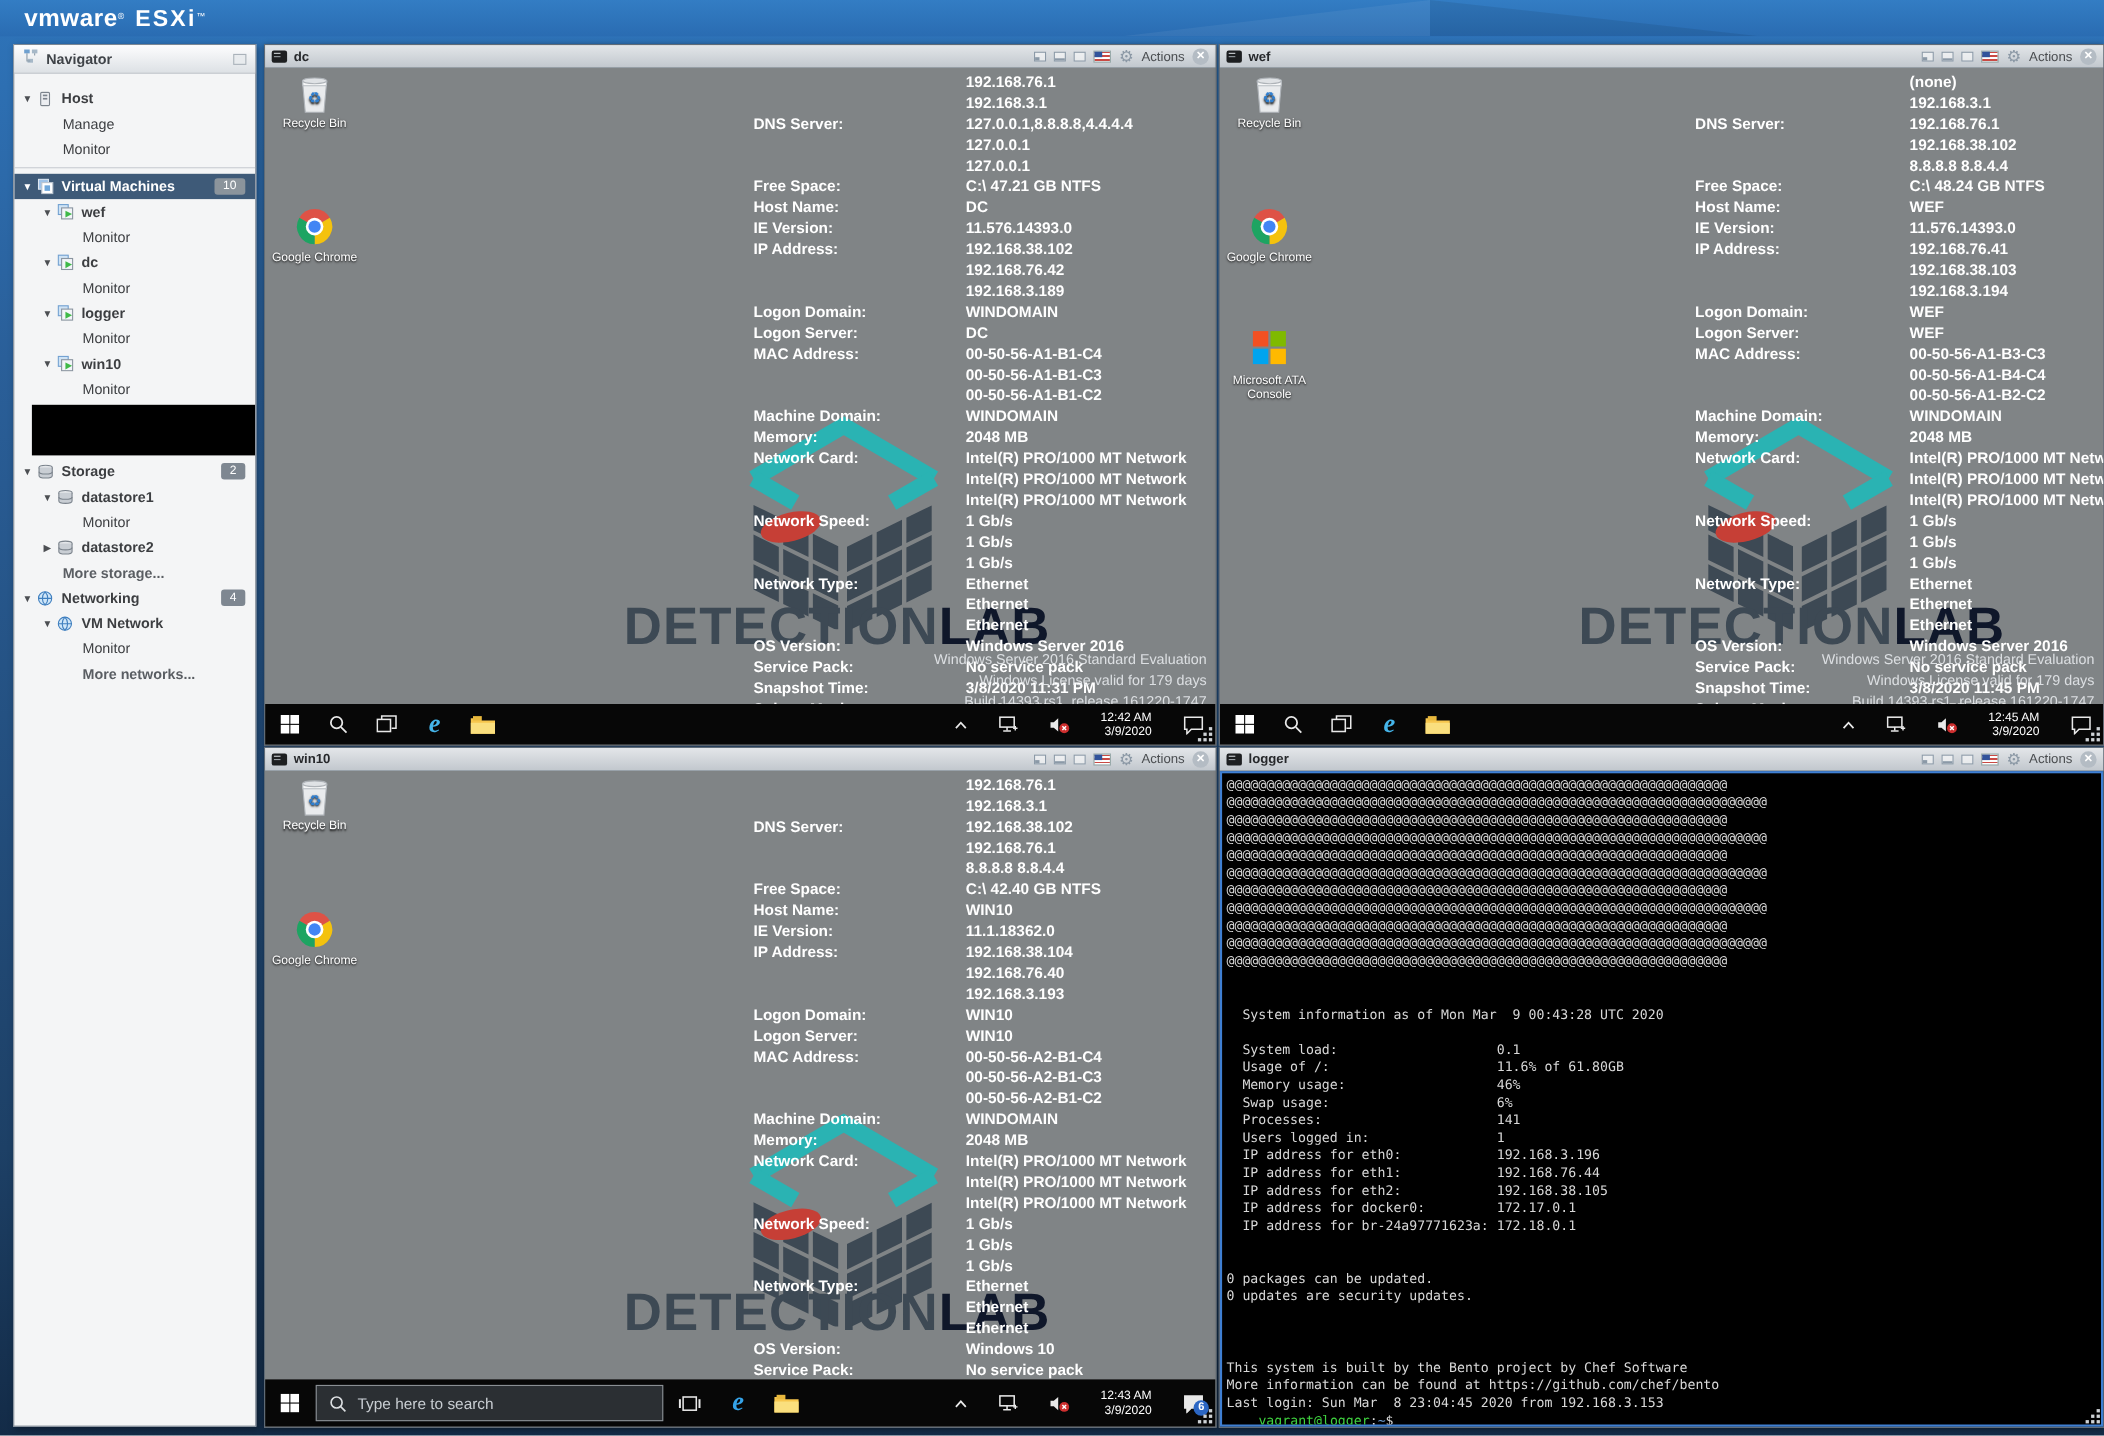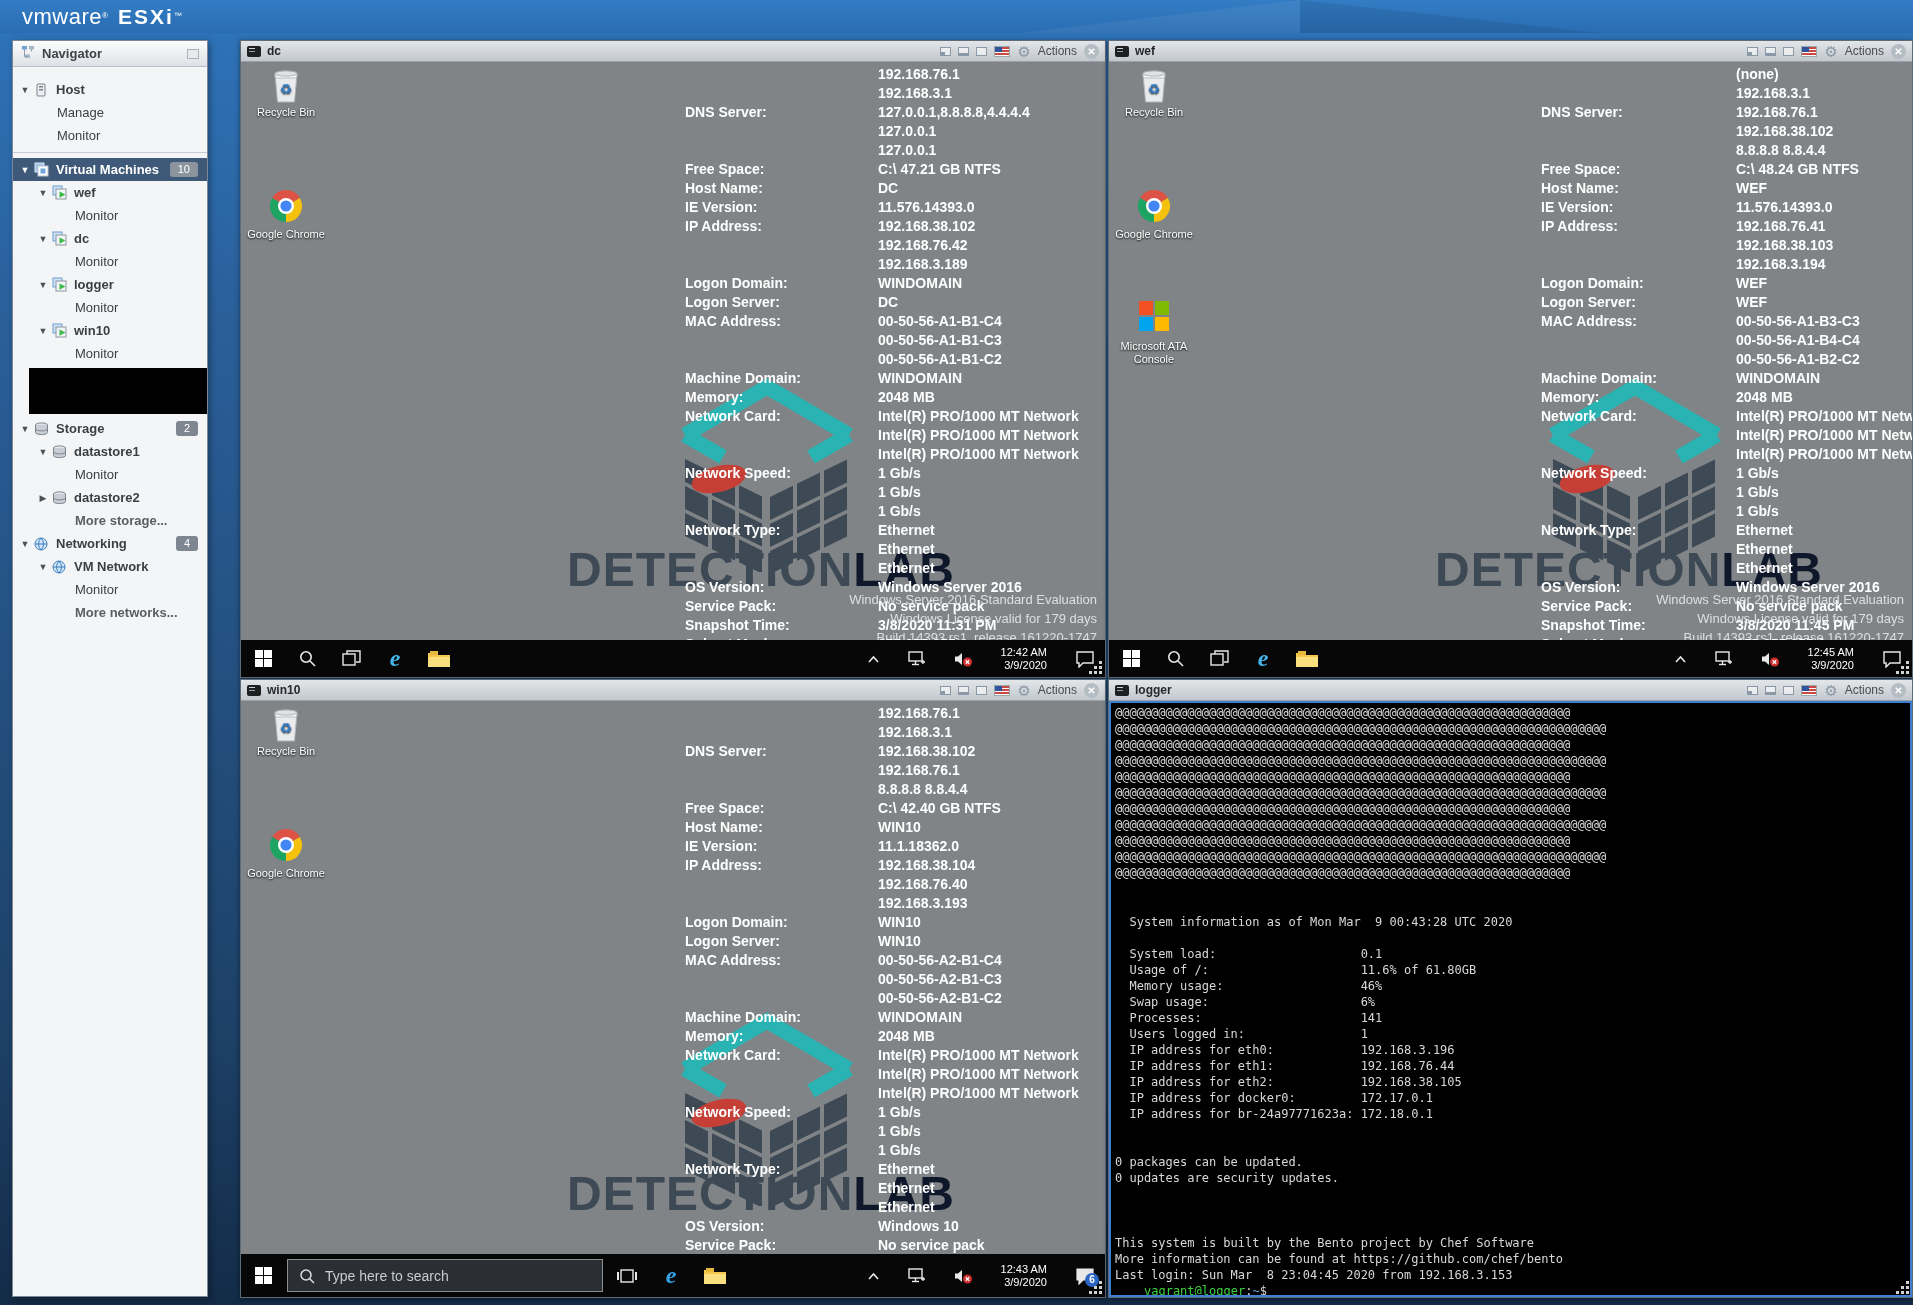--- a/index.html
+++ b/index.html
@@ -8,26 +8,26 @@
        background:linear-gradient(180deg,#2e74ba 0%,#2a5f99 25%,#1d4066 80%,#132b47 100%)}
 
   
   #header{position:absolute;left:0;top:0;width:1913px;height:33px;
           background:linear-gradient(180deg,#337dc4,#2a6cb2);overflow:hidden}
   .facet1{position:absolute;left:1020px;top:0;width:280px;height:33px;
           background:rgba(255,255,255,.06);clip-path:polygon(0 100%,100% 0,100% 100%)}
   .facet2{position:absolute;left:1300px;top:0;width:300px;height:33px;
           background:rgba(0,0,0,.08);clip-path:polygon(0 0,100% 100%,0 100%)}
   #logo{position:absolute;left:22px;top:4px;color:#fff;white-space:nowrap}
-  #logo .vm{font-size:22px;font-weight:normal;letter-spacing:.5px}
+  #logo .vm{font-size:22px;font-weight:bold;letter-spacing:.5px}
   #logo .sup{font-size:8px;vertical-align:super}
   #logo .esxi{font-size:21px;font-weight:bold;letter-spacing:2px;margin-left:10px}
 
   
-  #navigator{position:absolute;left:12px;top:40px;width:196px;height:1257px;
+  #navigator{position:absolute;left:12px;top:40px;width:221px;height:1257px;
              background:#f4f5f6;border:1px solid #7d8894;box-shadow:2px 2px 6px rgba(0,0,0,.35)}
   .nav-title{height:26px;background:linear-gradient(#fdfdfe,#dde1e5);border-bottom:1px solid #b9bfc6;
              display:flex;align-items:center;padding:0 8px;gap:6px}
   .nav-title .t{font-weight:bold;font-size:13px;color:#3f4348}
   .nav-collapse{margin-left:auto;width:12px;height:10px;border:1px solid #aab2ba;background:#e8ebee}
   #nav-tree{position:absolute;left:0;right:0;top:27px;bottom:0;overflow:hidden;padding-top:10px}
   .nav-sep{border-top:1px solid #c9cdd1;margin:5px 0}
   .nav-row{height:23px;display:flex;align-items:center;font-size:13px;color:#3c3e41;
            position:relative;cursor:pointer;white-space:nowrap}
   .nav-row.bold .lbl{font-weight:bold}
@@ -265,21 +265,21 @@
         <span class="arr">▶</span>
         <span class="ni">
           <svg width="15" height="14" viewBox="0 0 15 14">
             <ellipse cx="7.5" cy="3" rx="6" ry="2.1" fill="#e4e7ea" stroke="#7b838c"></ellipse>
             <path d="M1.5 3 V10.5 a6 2.1 0 0 0 12 0 V3" fill="#c9ced4" stroke="#7b838c"></path>
             <path d="M1.5 6.8 a6 2.1 0 0 0 12 0" fill="none" stroke="#7b838c"></path>
           </svg>
         </span>
         <span class="lbl">datastore2</span>
       </div>
-      <div class="nav-row muted" style="padding-left: 62px; align-items: center;">
+      <div class="nav-row muted" style="padding-left: 44px; align-items: center;">
         <span class="lbl">More storage...</span>
       </div>
       <div class="nav-row bold" style="padding-left: 6px;">
         <span class="arr">▼</span>
         <span class="ni">
           <svg width="14" height="14" viewBox="0 0 14 14">
             <circle cx="7" cy="7" r="6" fill="#cfe6f8" stroke="#3f7fbf"></circle>
             <path d="M1 7 h12 M7 1 a8.5 8.5 0 0 1 0 12 M7 1 a8.5 8.5 0 0 0 0 12" fill="none" stroke="#3f7fbf"></path>
           </svg>
         </span>

